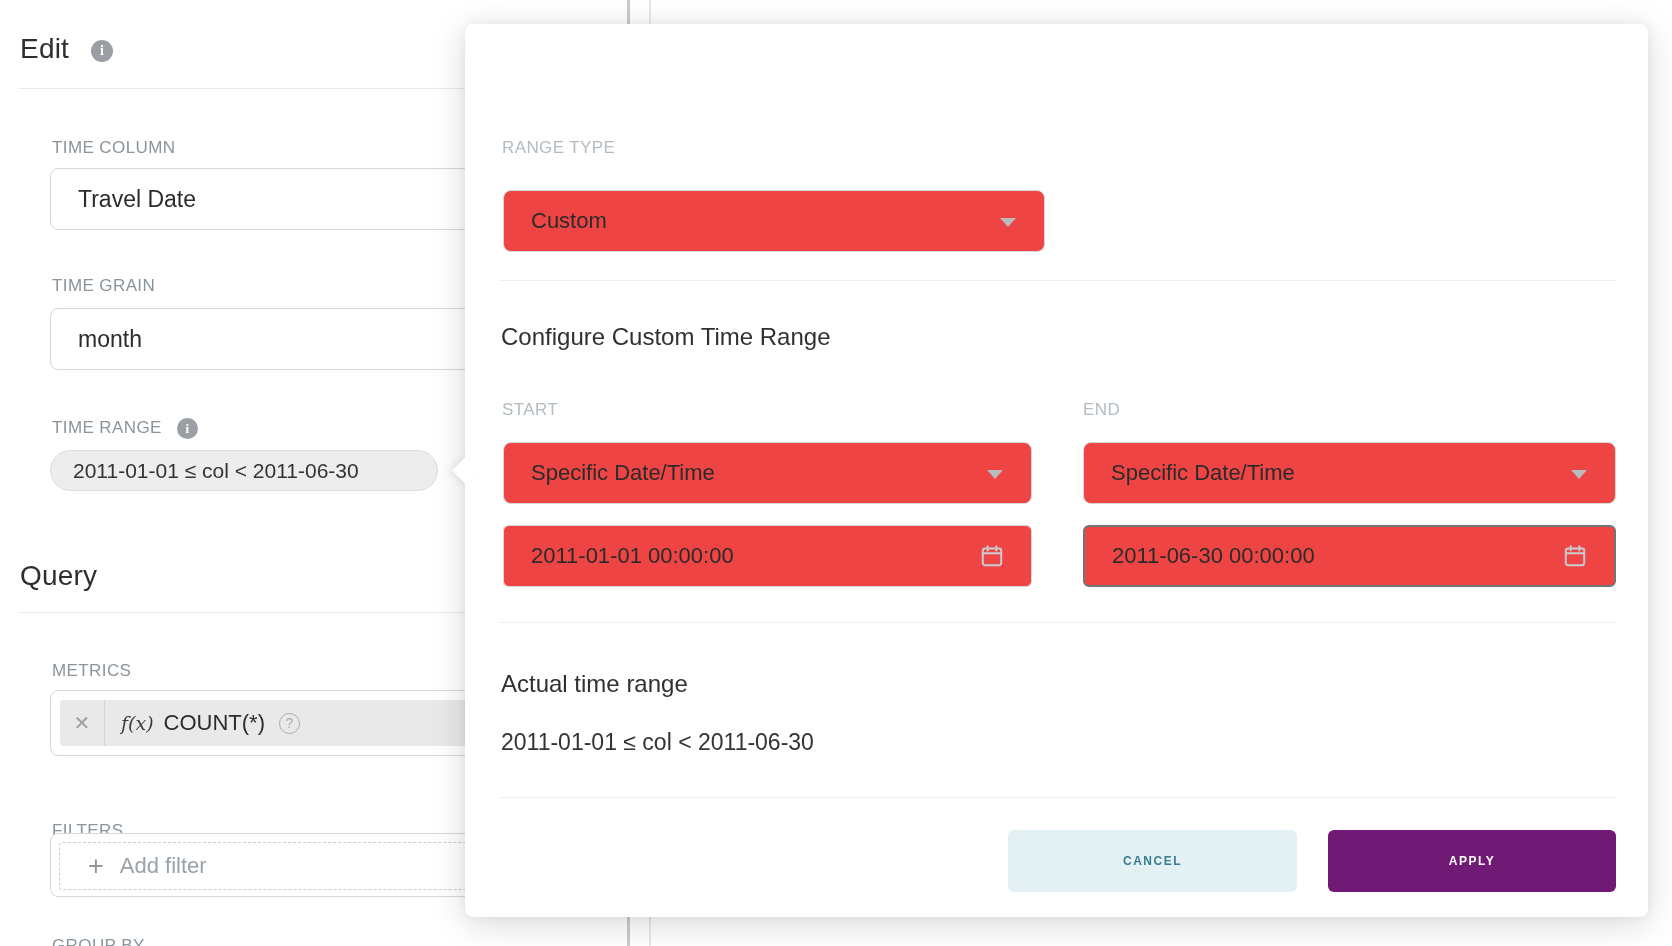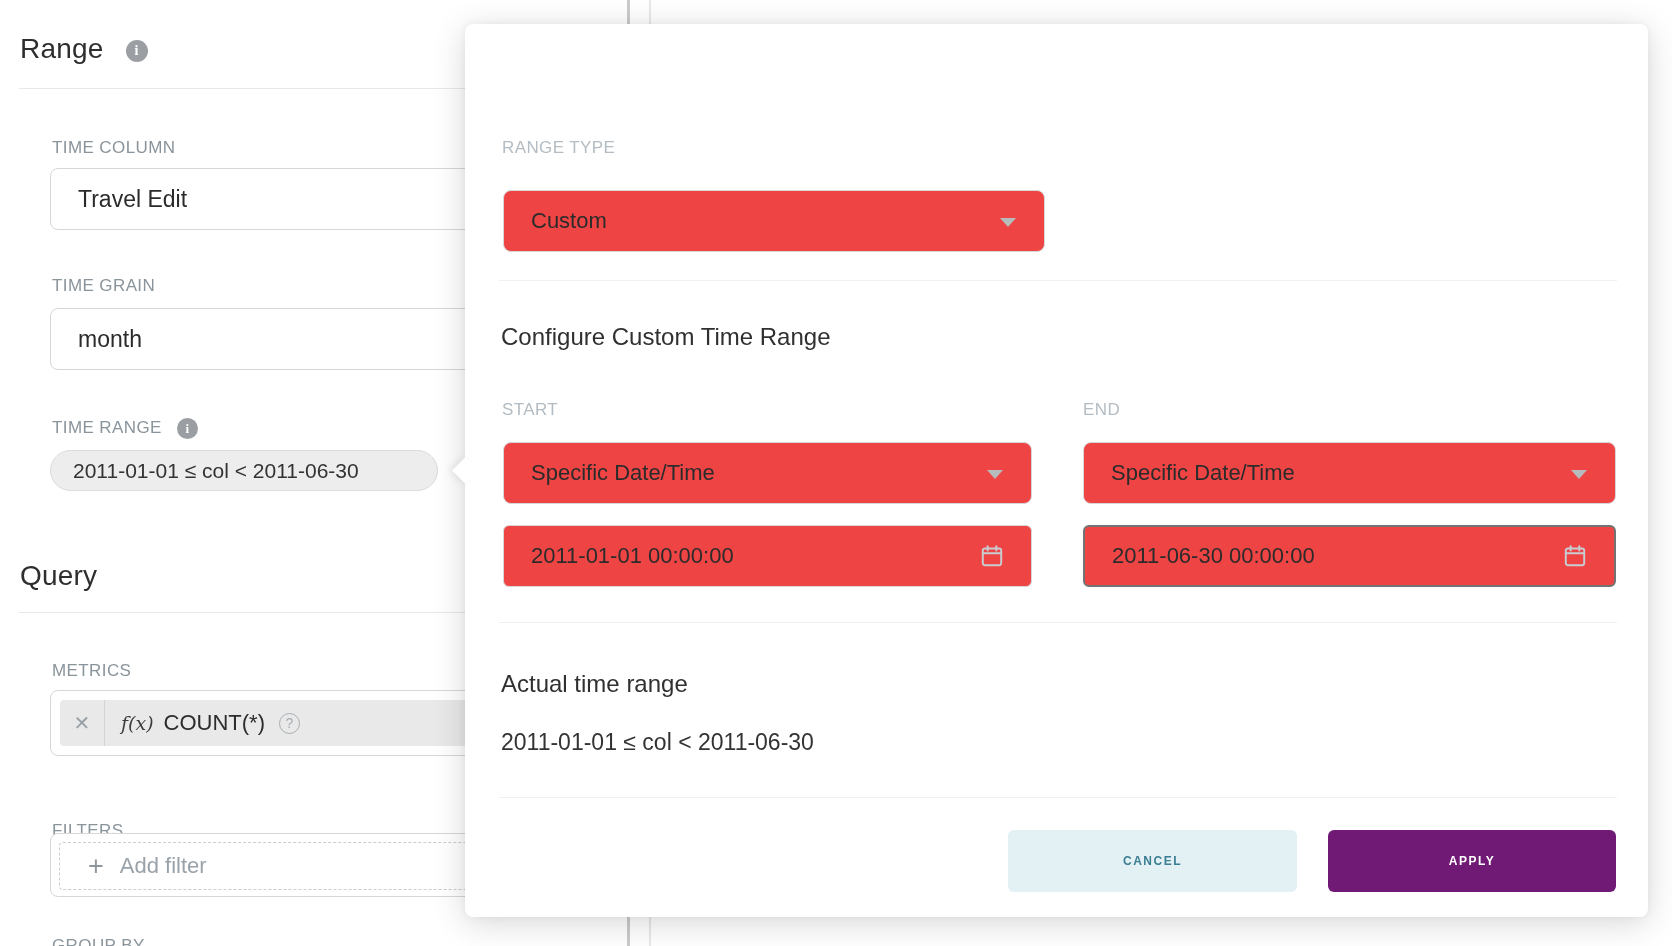--- a/index.html
+++ b/index.html
@@ -114,28 +114,28 @@
 <body>
 
 <div>
 
   <div class="vline1"></div>
   <div class="vline2"></div>
 
   <div>
 
     <div class="abs section-title" style="left:20px;top:33px;">
-      <span>Range</span>
+      <span>Edit</span>
       <span class="info-icon" style="margin-left:14px;">i</span>
     </div>
     <div class="hr-left" style="top:88px;"></div>
 
     <div class="abs ctl-label" style="left:52px;top:138px;">TIME COLUMN</div>
     <div class="input-box" style="top:168px;">
-      <span>Travel Edit</span>
+      <span>Travel Date</span>
     </div>
 
     <div class="abs ctl-label" style="left:52px;top:276px;">TIME GRAIN</div>
     <div class="input-box" style="top:308px;">
       <span>month</span>
     </div>
 
     <div class="abs ctl-label" style="left:52px;top:418px;">
       <span>TIME RANGE</span>
       <span class="info-icon" style="width:21px;height:21px;font-size:13px;margin-left:10px;">i</span>

